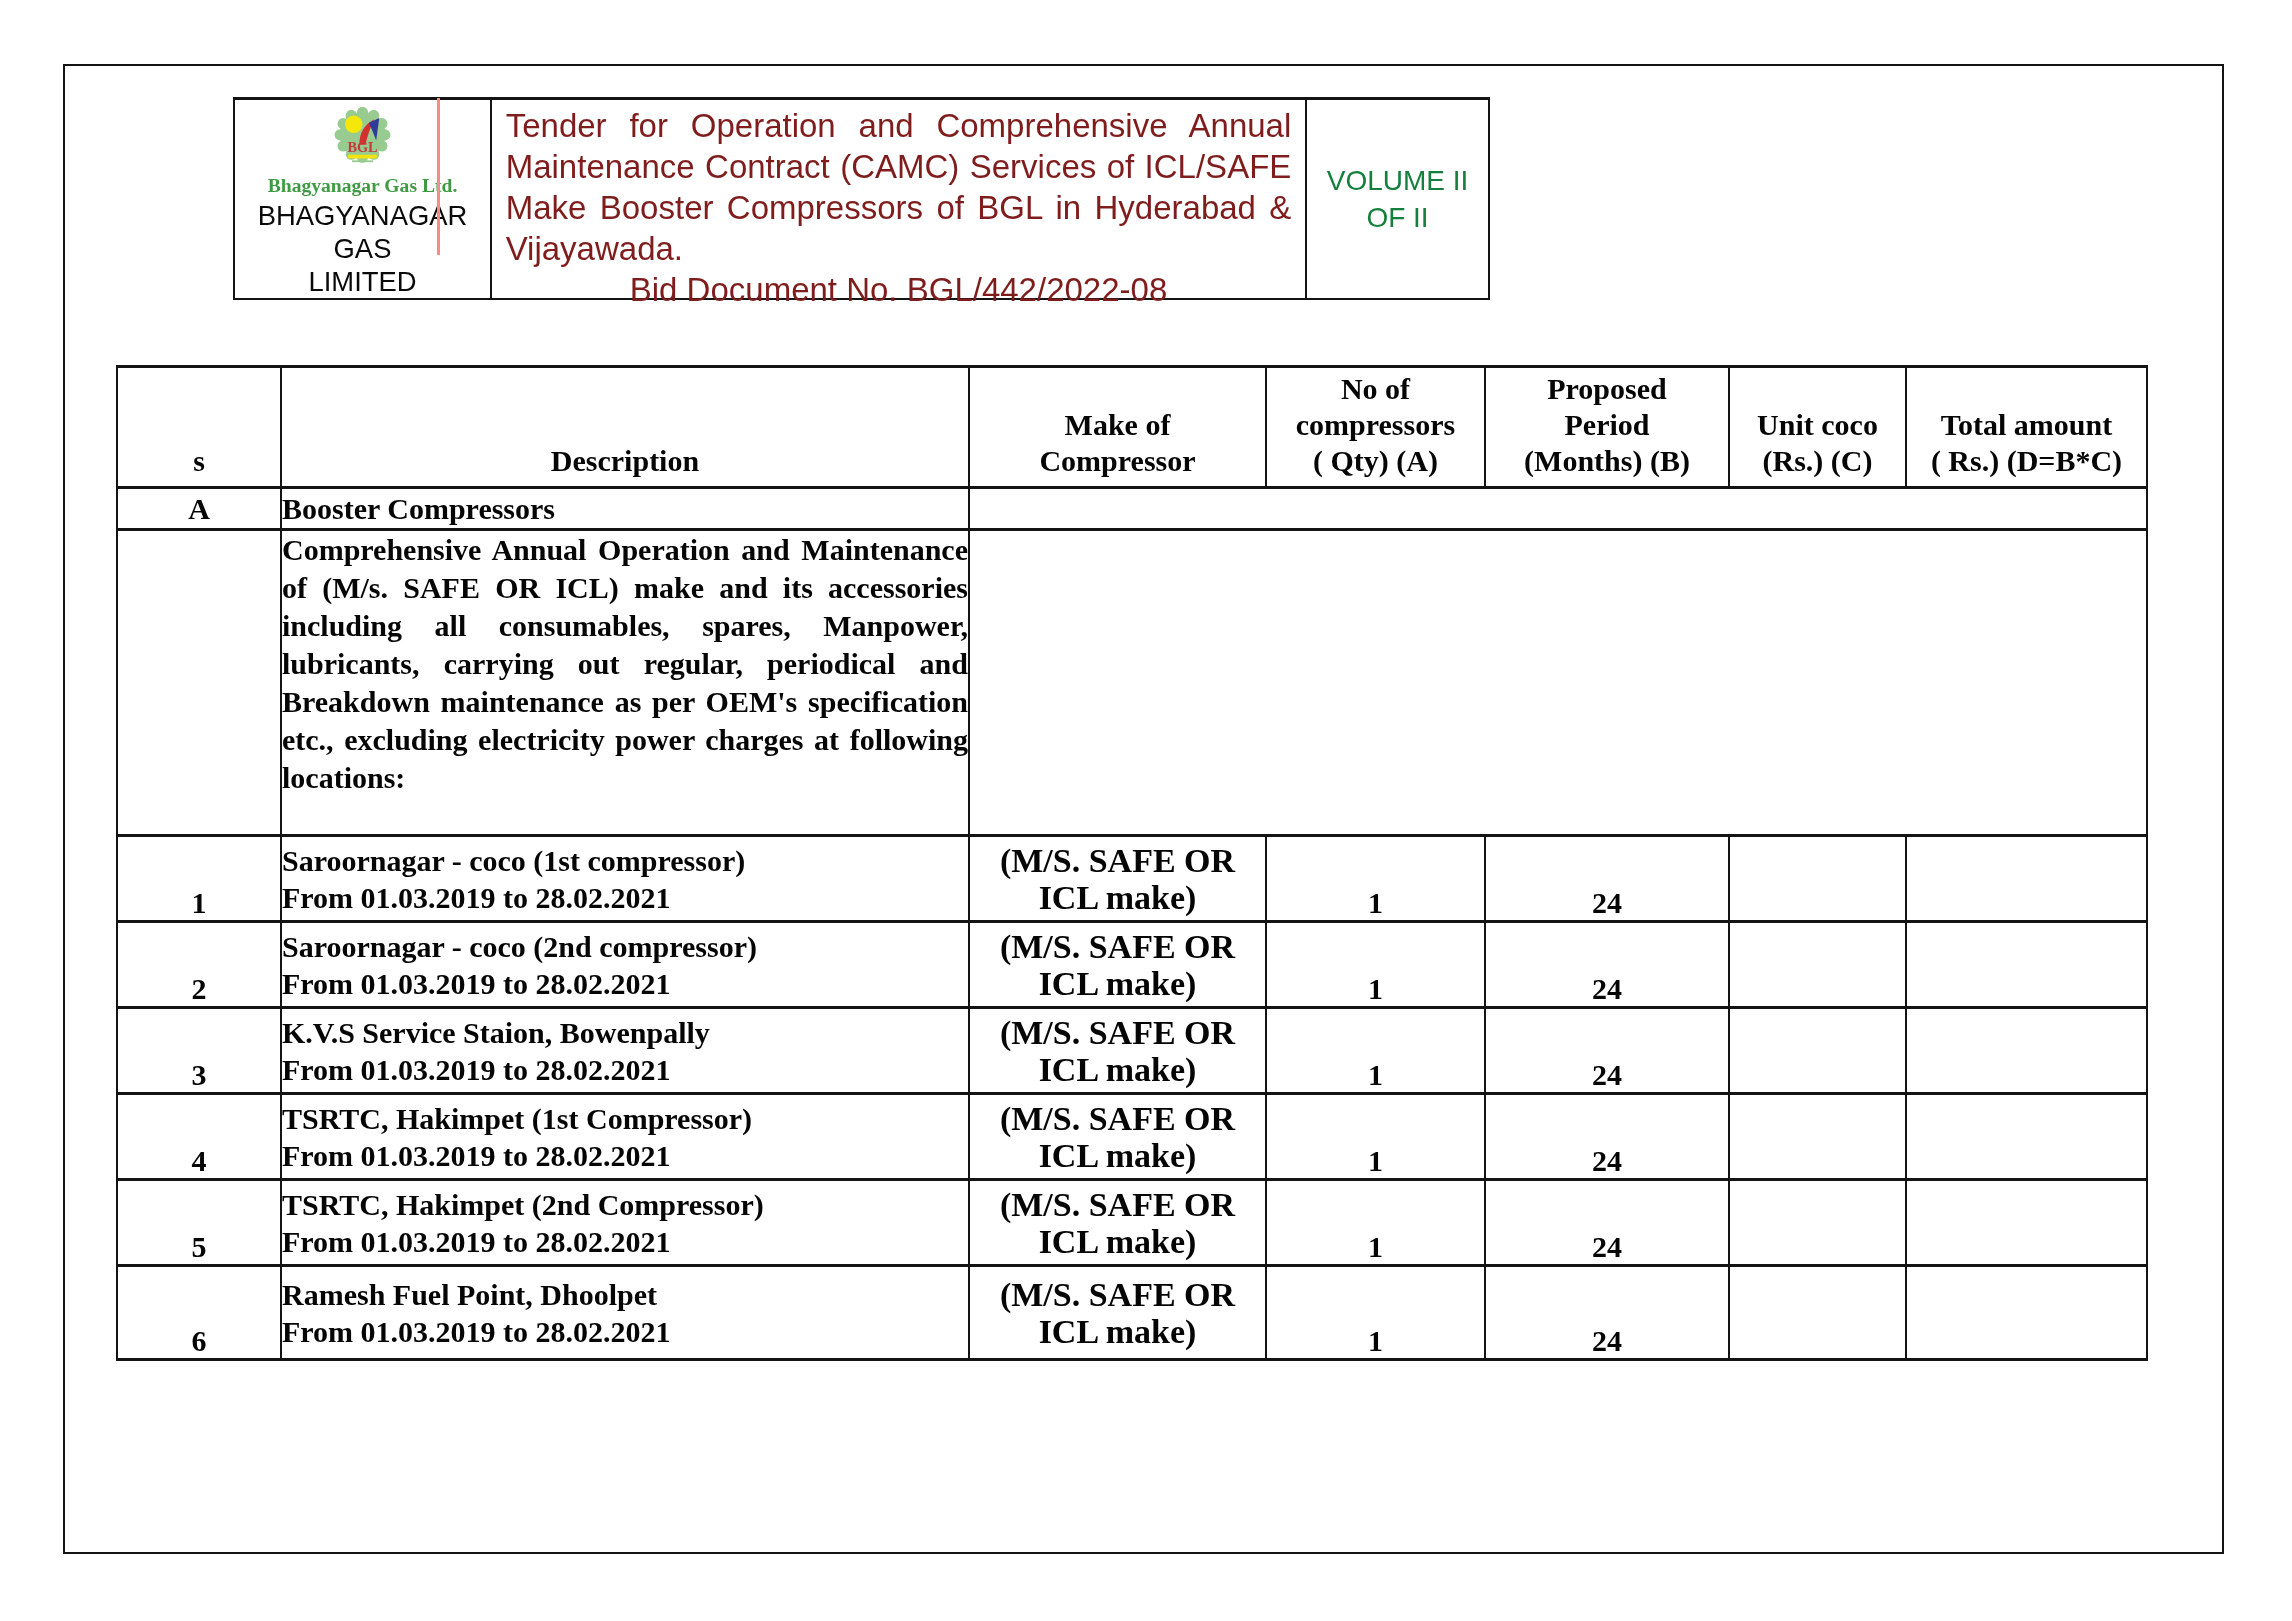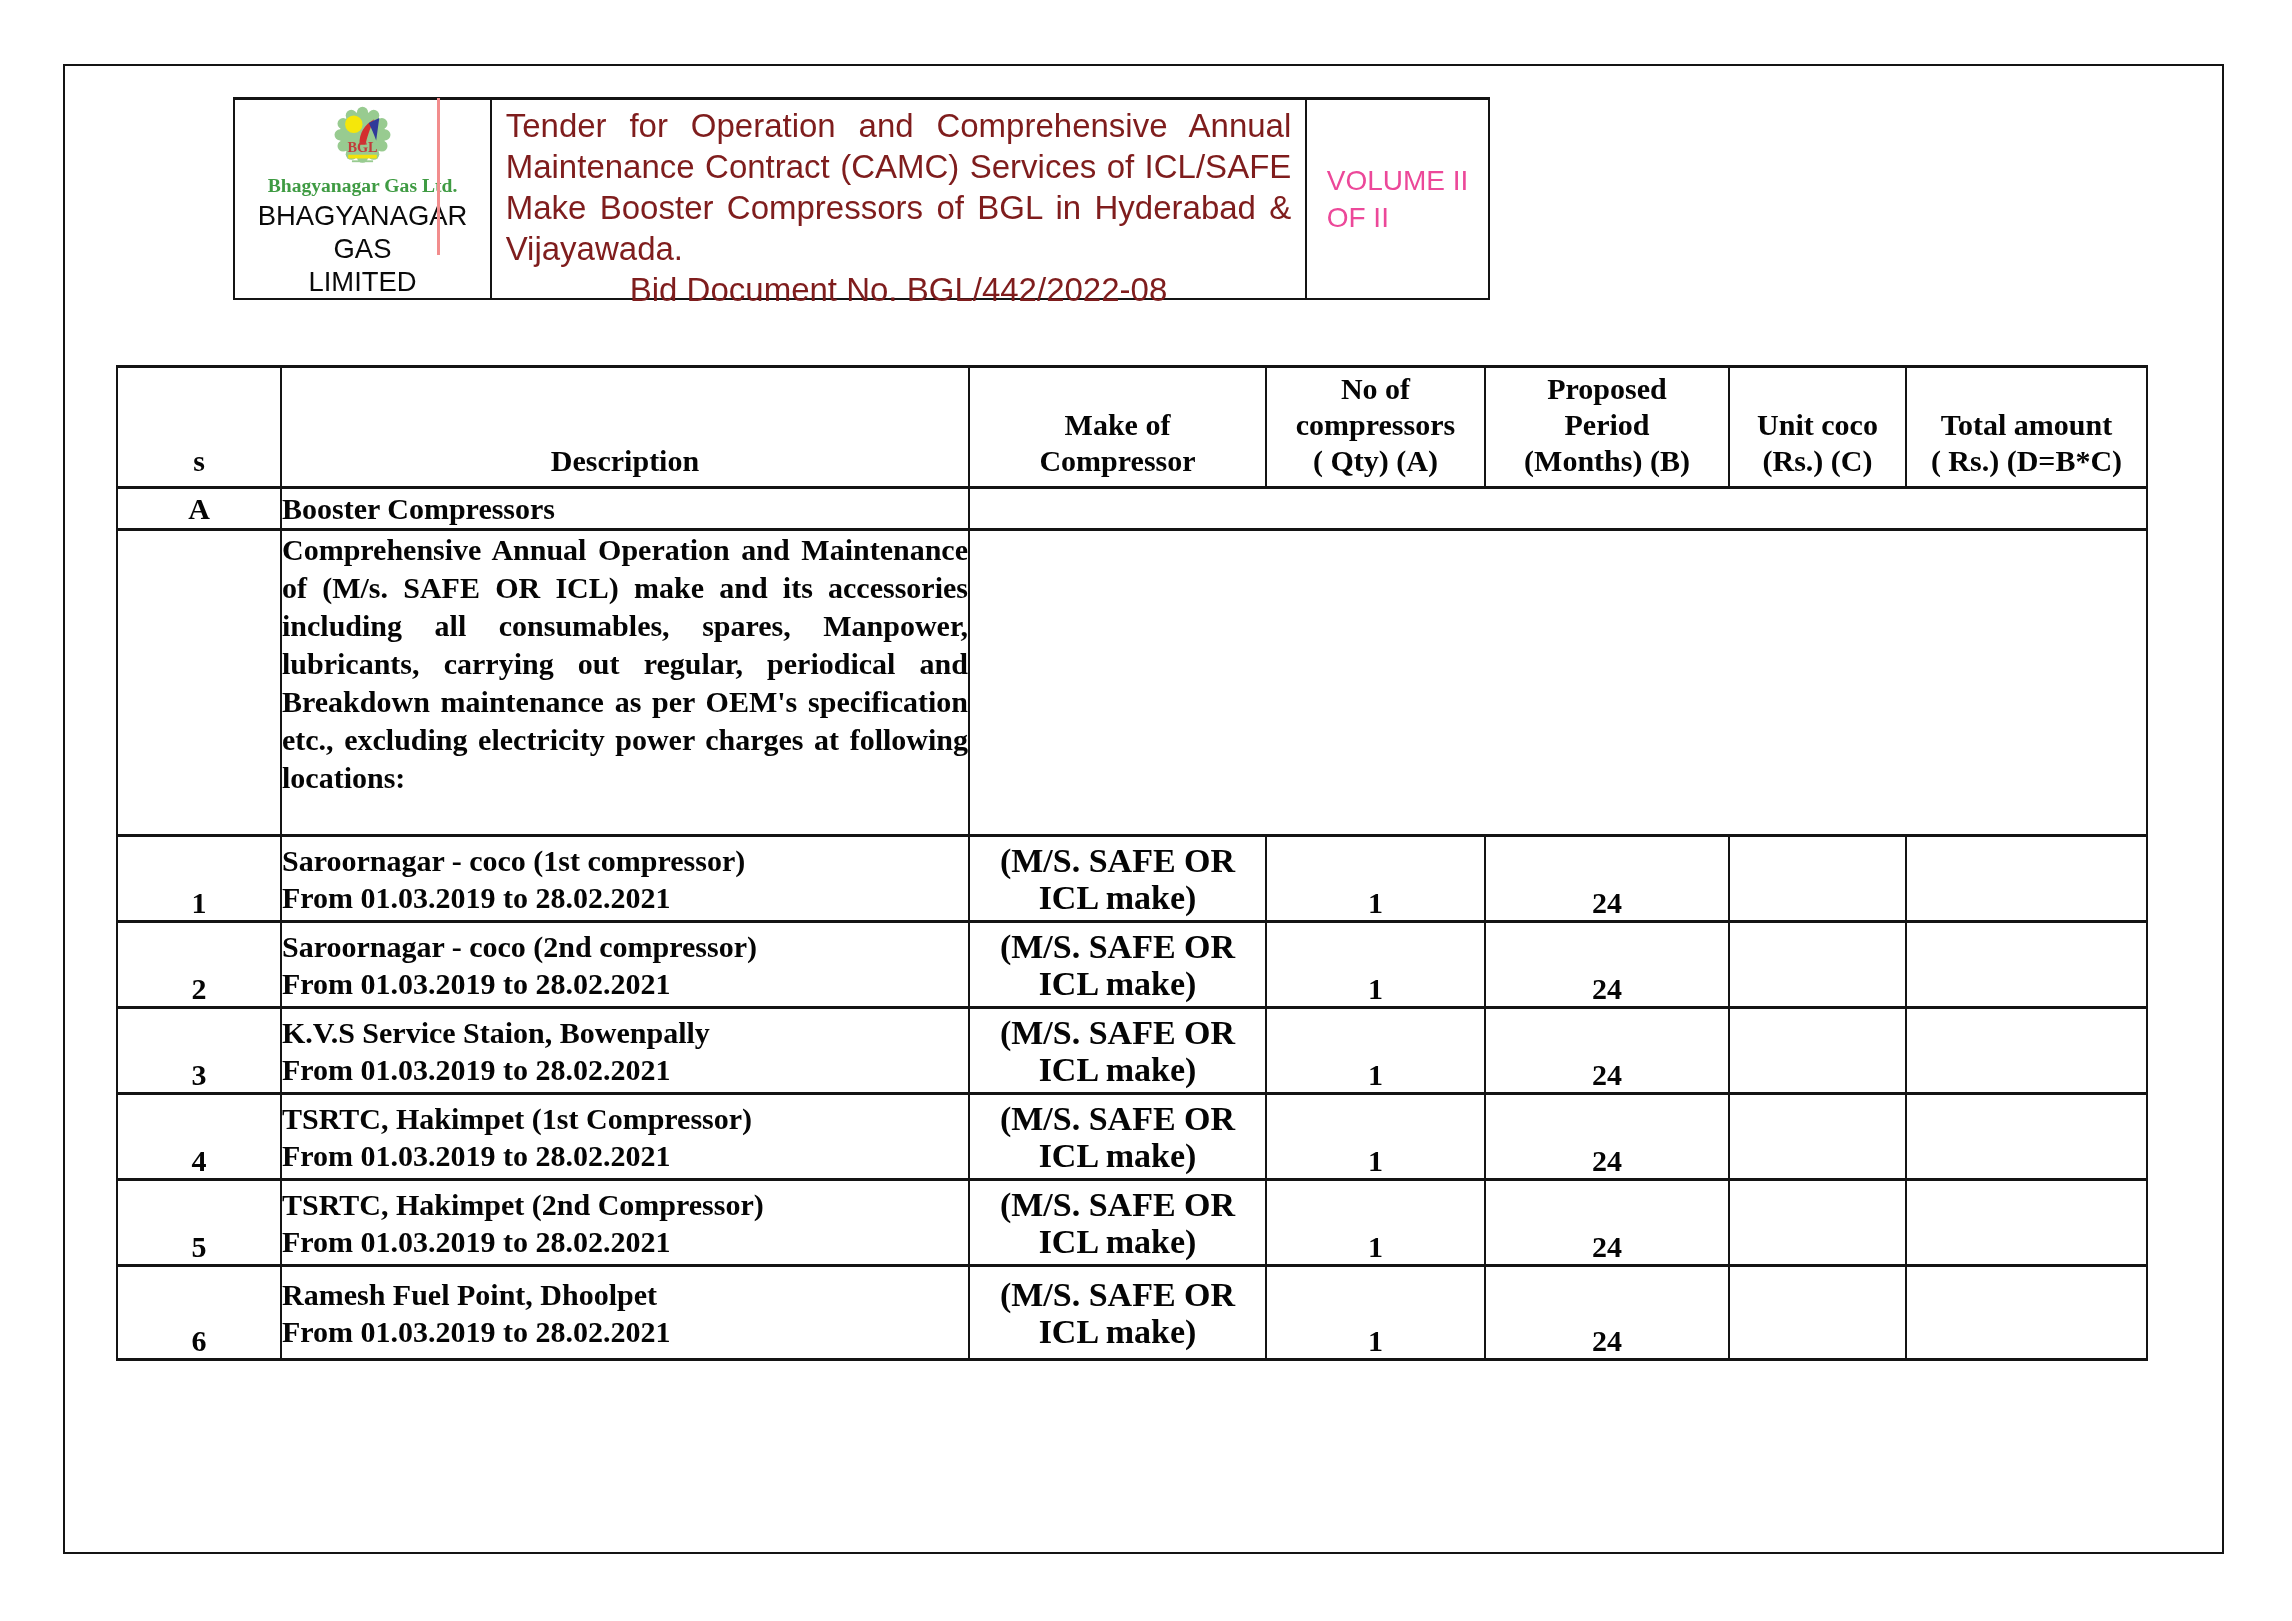--- a/index.html
+++ b/index.html
@@ -21,21 +21,21 @@
                 font-family:"Liberation Serif",serif;}
   .company-name{font-family:"Liberation Sans",sans-serif;font-size:27.4px;line-height:33px;
                 text-align:center;white-space:pre-line;margin-top:2.9px;color:#0a0a0a;}
   .title-cell{width:815px;border-right:2.9px solid #141414;box-sizing:border-box;
               padding:4.9px 13.7px 0 13.7px;font-family:"Liberation Sans",sans-serif;
               font-size:33px;line-height:41px;color:#7f1d1d;}
   .tender-title{text-align:justify;}
   .bid-no{text-align:center;}
   .volume-cell{flex:1;display:flex;align-items:center;justify-content:center;
                font-family:"Liberation Sans",sans-serif;font-size:28px;line-height:37px;
-               text-align:left;white-space:pre-line;color:#ec4899;}
+               text-align:center;white-space:pre-line;color:#15803d;}
 
   
   table.main{position:absolute;left:116px;top:365px;width:2030px;border-collapse:collapse;
              table-layout:fixed;font-weight:bold;color:#050505;}
   table.main th,table.main td{border:2.9px solid #141414;border-top-width:3.9px;border-bottom-width:3.9px;
              padding:0;overflow:hidden;}
   table.main th{vertical-align:bottom;text-align:center;font-size:30px;line-height:36px;
              padding-bottom:6.9px;white-space:pre-line;font-weight:bold;margin-top:24px;}
   tr.hdr{height:121px;}
   tr.secA{height:42px;}

